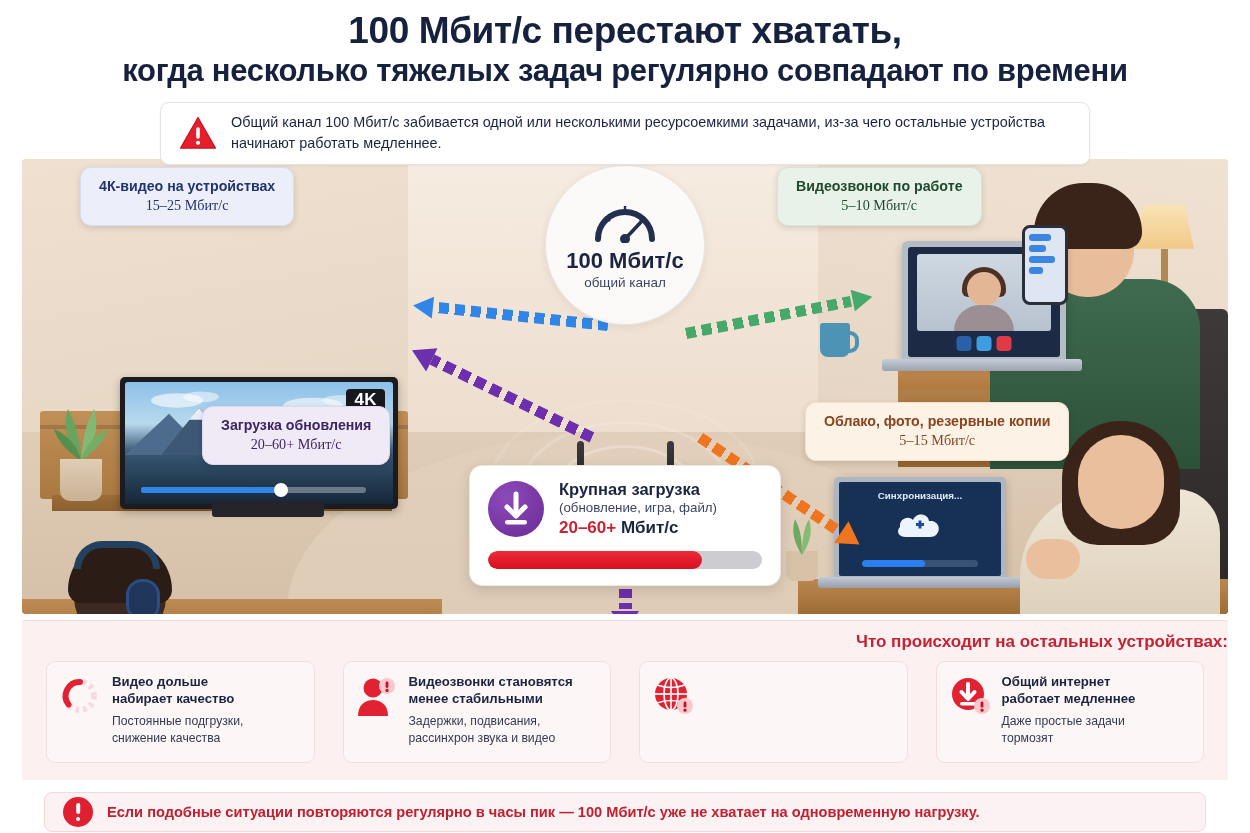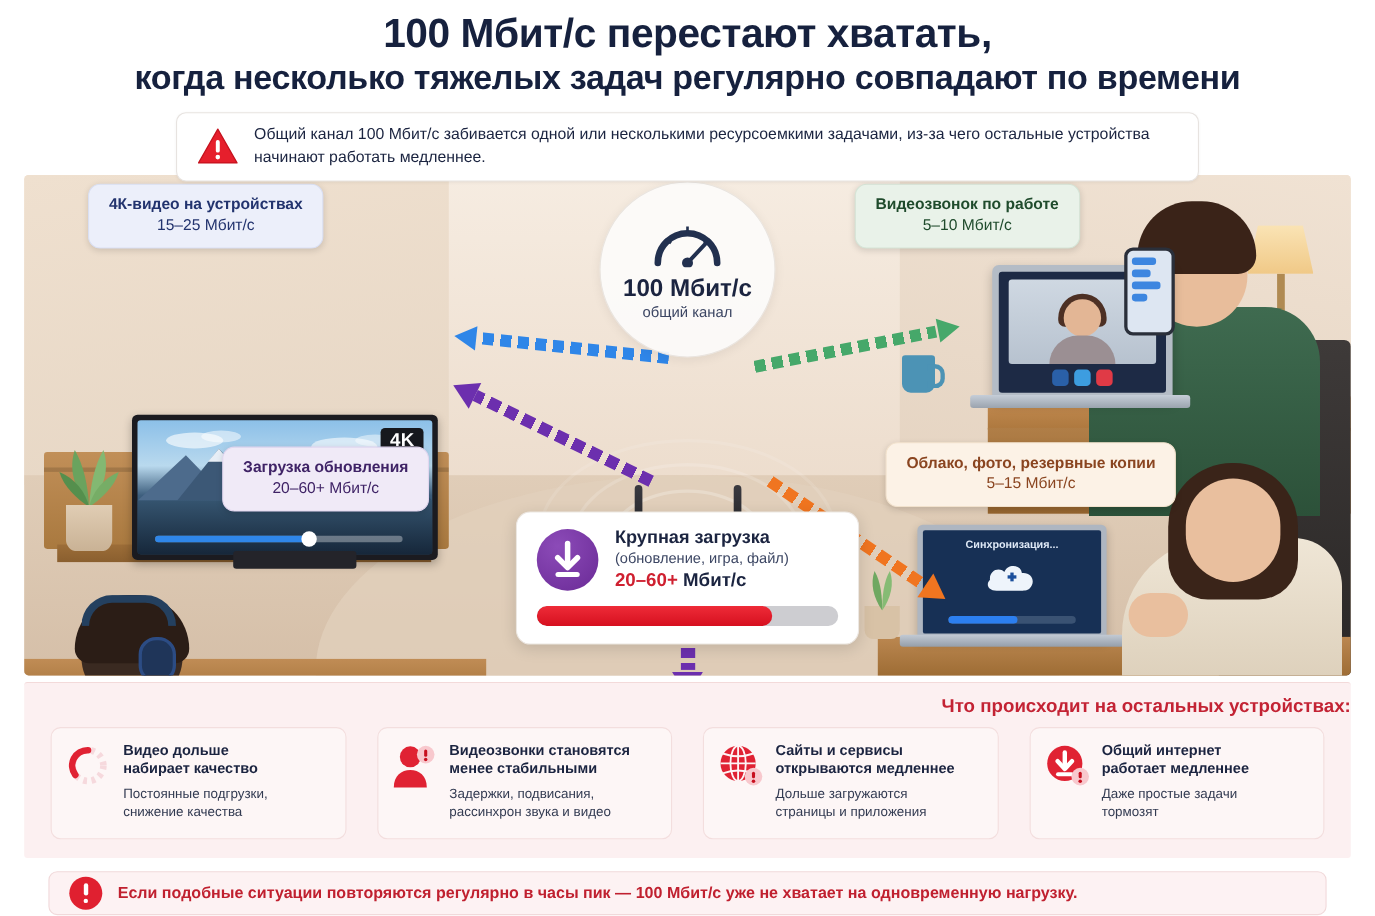--- a/index.html
+++ b/index.html
@@ -200,21 +200,21 @@
   }
   .beam.vert { width:13px; height:auto; }
 
   
   .chip {
     position:absolute; border-radius:11px; padding:9px 18px 10px;
     text-align:center; z-index:25;
     box-shadow: 0 2px 6px rgba(0,0,0,.13);
   }
   .chip .c1 { font-size:14.2px; font-weight:bold; line-height:1.28; }
-  .chip .c2 { font-size:14.2px; line-height:1.35; margin-top:1px; }
+  .chip .c2 { font-size:14.2px; line-height:1.35; margin-top:1px;font-family:Liberation Serif, serif; }
 
   #chip-tv    { left:58px;  top:8px;   background:#eceffa; border:1px solid #d9dff3; }
   #chip-tv .c1, #chip-tv .c2 { color:#22336e; }
 
   #chip-call  { left:755px; top:8px;   background:#e9f2e9; border:1px solid #d5e4d6; }
   #chip-call .c1, #chip-call .c2 { color:#1f4b2c; }
 
   #chip-upd   { left:180px; top:247px; background:#f0eaf7; border:1px solid #e1d6ef; }
   #chip-upd .c1, #chip-upd .c2 { color:#3f2366; }
 
@@ -754,30 +754,20 @@
             <line x1="3" y1="19" x2="35" y2="19"></line>
             <path d="M5 10 Q19 15 33 10"></path>
             <path d="M5 28 Q19 23 33 28"></path>
             <line x1="19" y1="3" x2="19" y2="35"></line>
           </g>
           <circle cx="33" cy="31" r="8" fill="#f8c8cd"></circle>
           <rect x="31.6" y="26.6" width="2.8" height="6" rx="1.4" fill="#c8101f"></rect>
           <circle cx="33" cy="35.2" r="1.6" fill="#c8101f"></circle>
         </svg>
       </span>
-      <div>
-        <div class="cons-title">
-          <span>Сайты и сервисы</span><br>
-          <span>открываются медленнее</span>
-        </div>
-        <div class="cons-desc">
-          <span>Дольше загружаются</span><br>
-          <span>страницы и приложения</span>
-        </div>
-      </div>
     </div>
 
     <div class="cons-card">
       <span class="cons-ico">
         <svg viewBox="0 0 42 42" width="42" height="42">
           <circle cx="19" cy="19" r="16" fill="#e02233"></circle>
           <path d="M19 9 V22" stroke="#fff" stroke-width="4" stroke-linecap="round"></path>
           <path d="M12.5 17 L19 24 L25.5 17" fill="none" stroke="#fff" stroke-width="4" stroke-linecap="round" stroke-linejoin="round"></path>
           <rect x="11" y="27" width="16" height="3.6" rx="1.8" fill="#fff"></rect>
           <circle cx="33" cy="31" r="8" fill="#f8c8cd"></circle>

